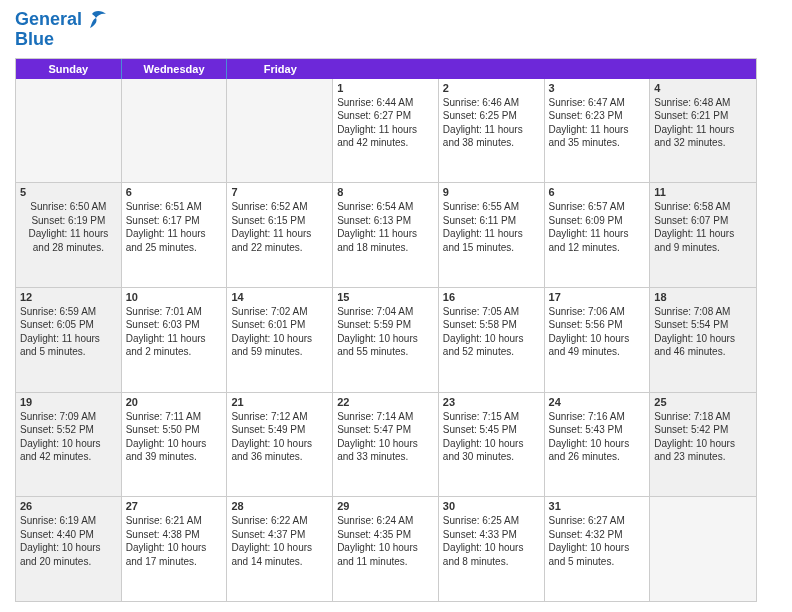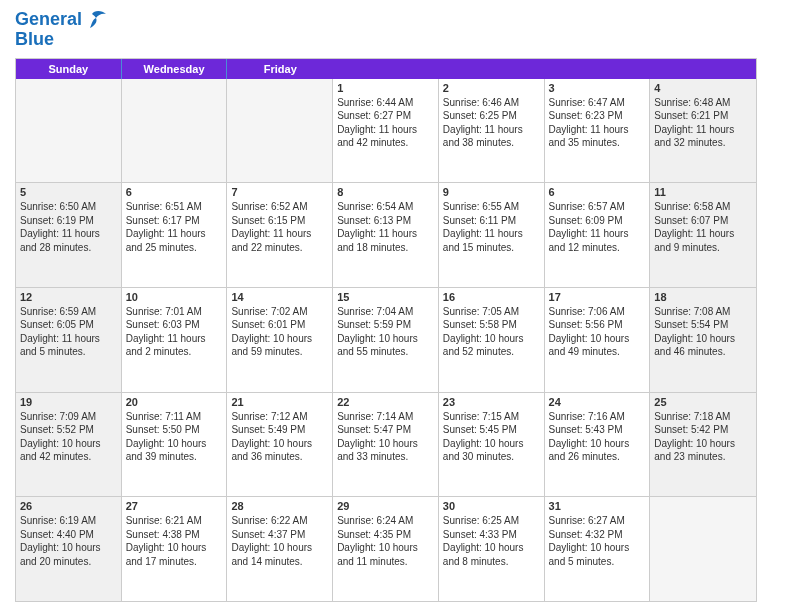--- a/index.html
+++ b/index.html
@@ -166,21 +166,21 @@
             <span class="day-number">4</span>
             <div class="cell-text" style="white-space: pre-line;">Sunrise: 6:48 AM
 Sunset: 6:21 PM
 Daylight: 11 hours
 and 32 minutes.</div>
           </div>
         </div>
         <div class="cal-row">
           <div class="cal-cell shaded">
             <span class="day-number">5</span>
-            <div class="cell-text" style="white-space: pre-line;">Sunrise: 6:50 AM
+            <div class="cell-text" style="white-space: pre-line; text-align: center;">Sunrise: 6:50 AM
 Sunset: 6:19 PM
 Daylight: 11 hours
 and 28 minutes.</div>
           </div>
           <div class="cal-cell">
             <span class="day-number">6</span>
             <div class="cell-text" style="white-space: pre-line;">Sunrise: 6:51 AM
 Sunset: 6:17 PM
 Daylight: 11 hours
 and 25 minutes.</div>

